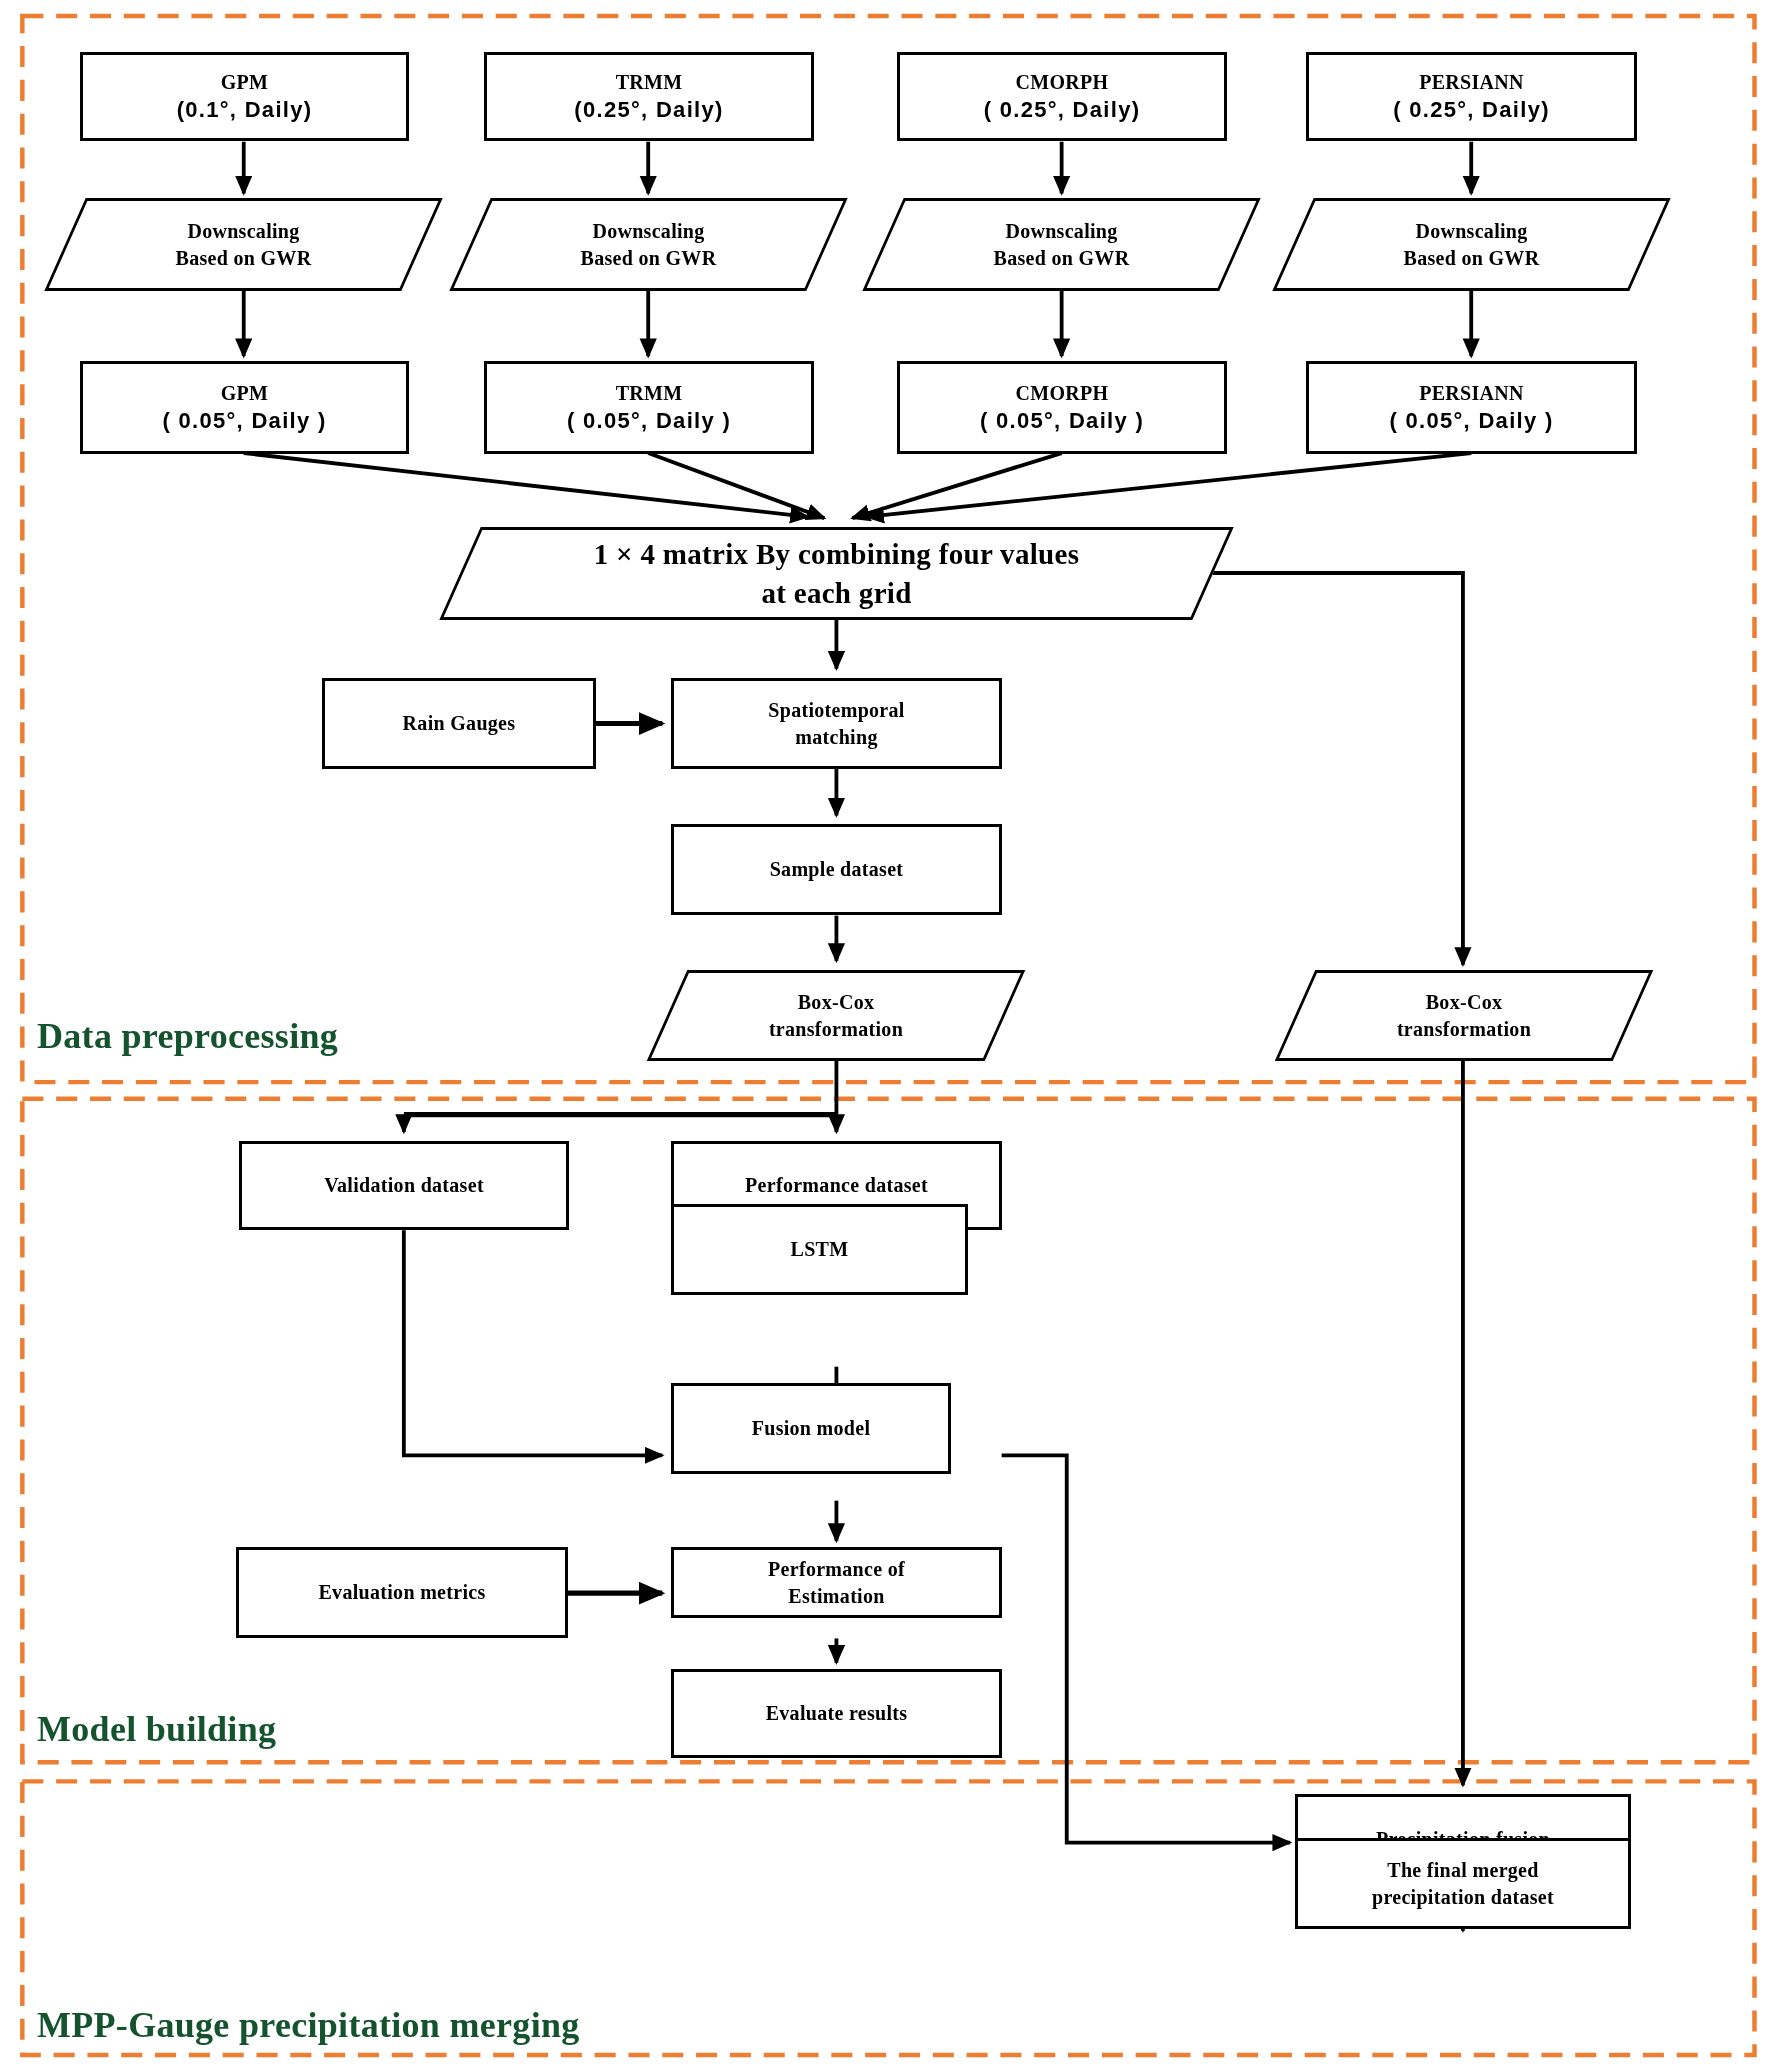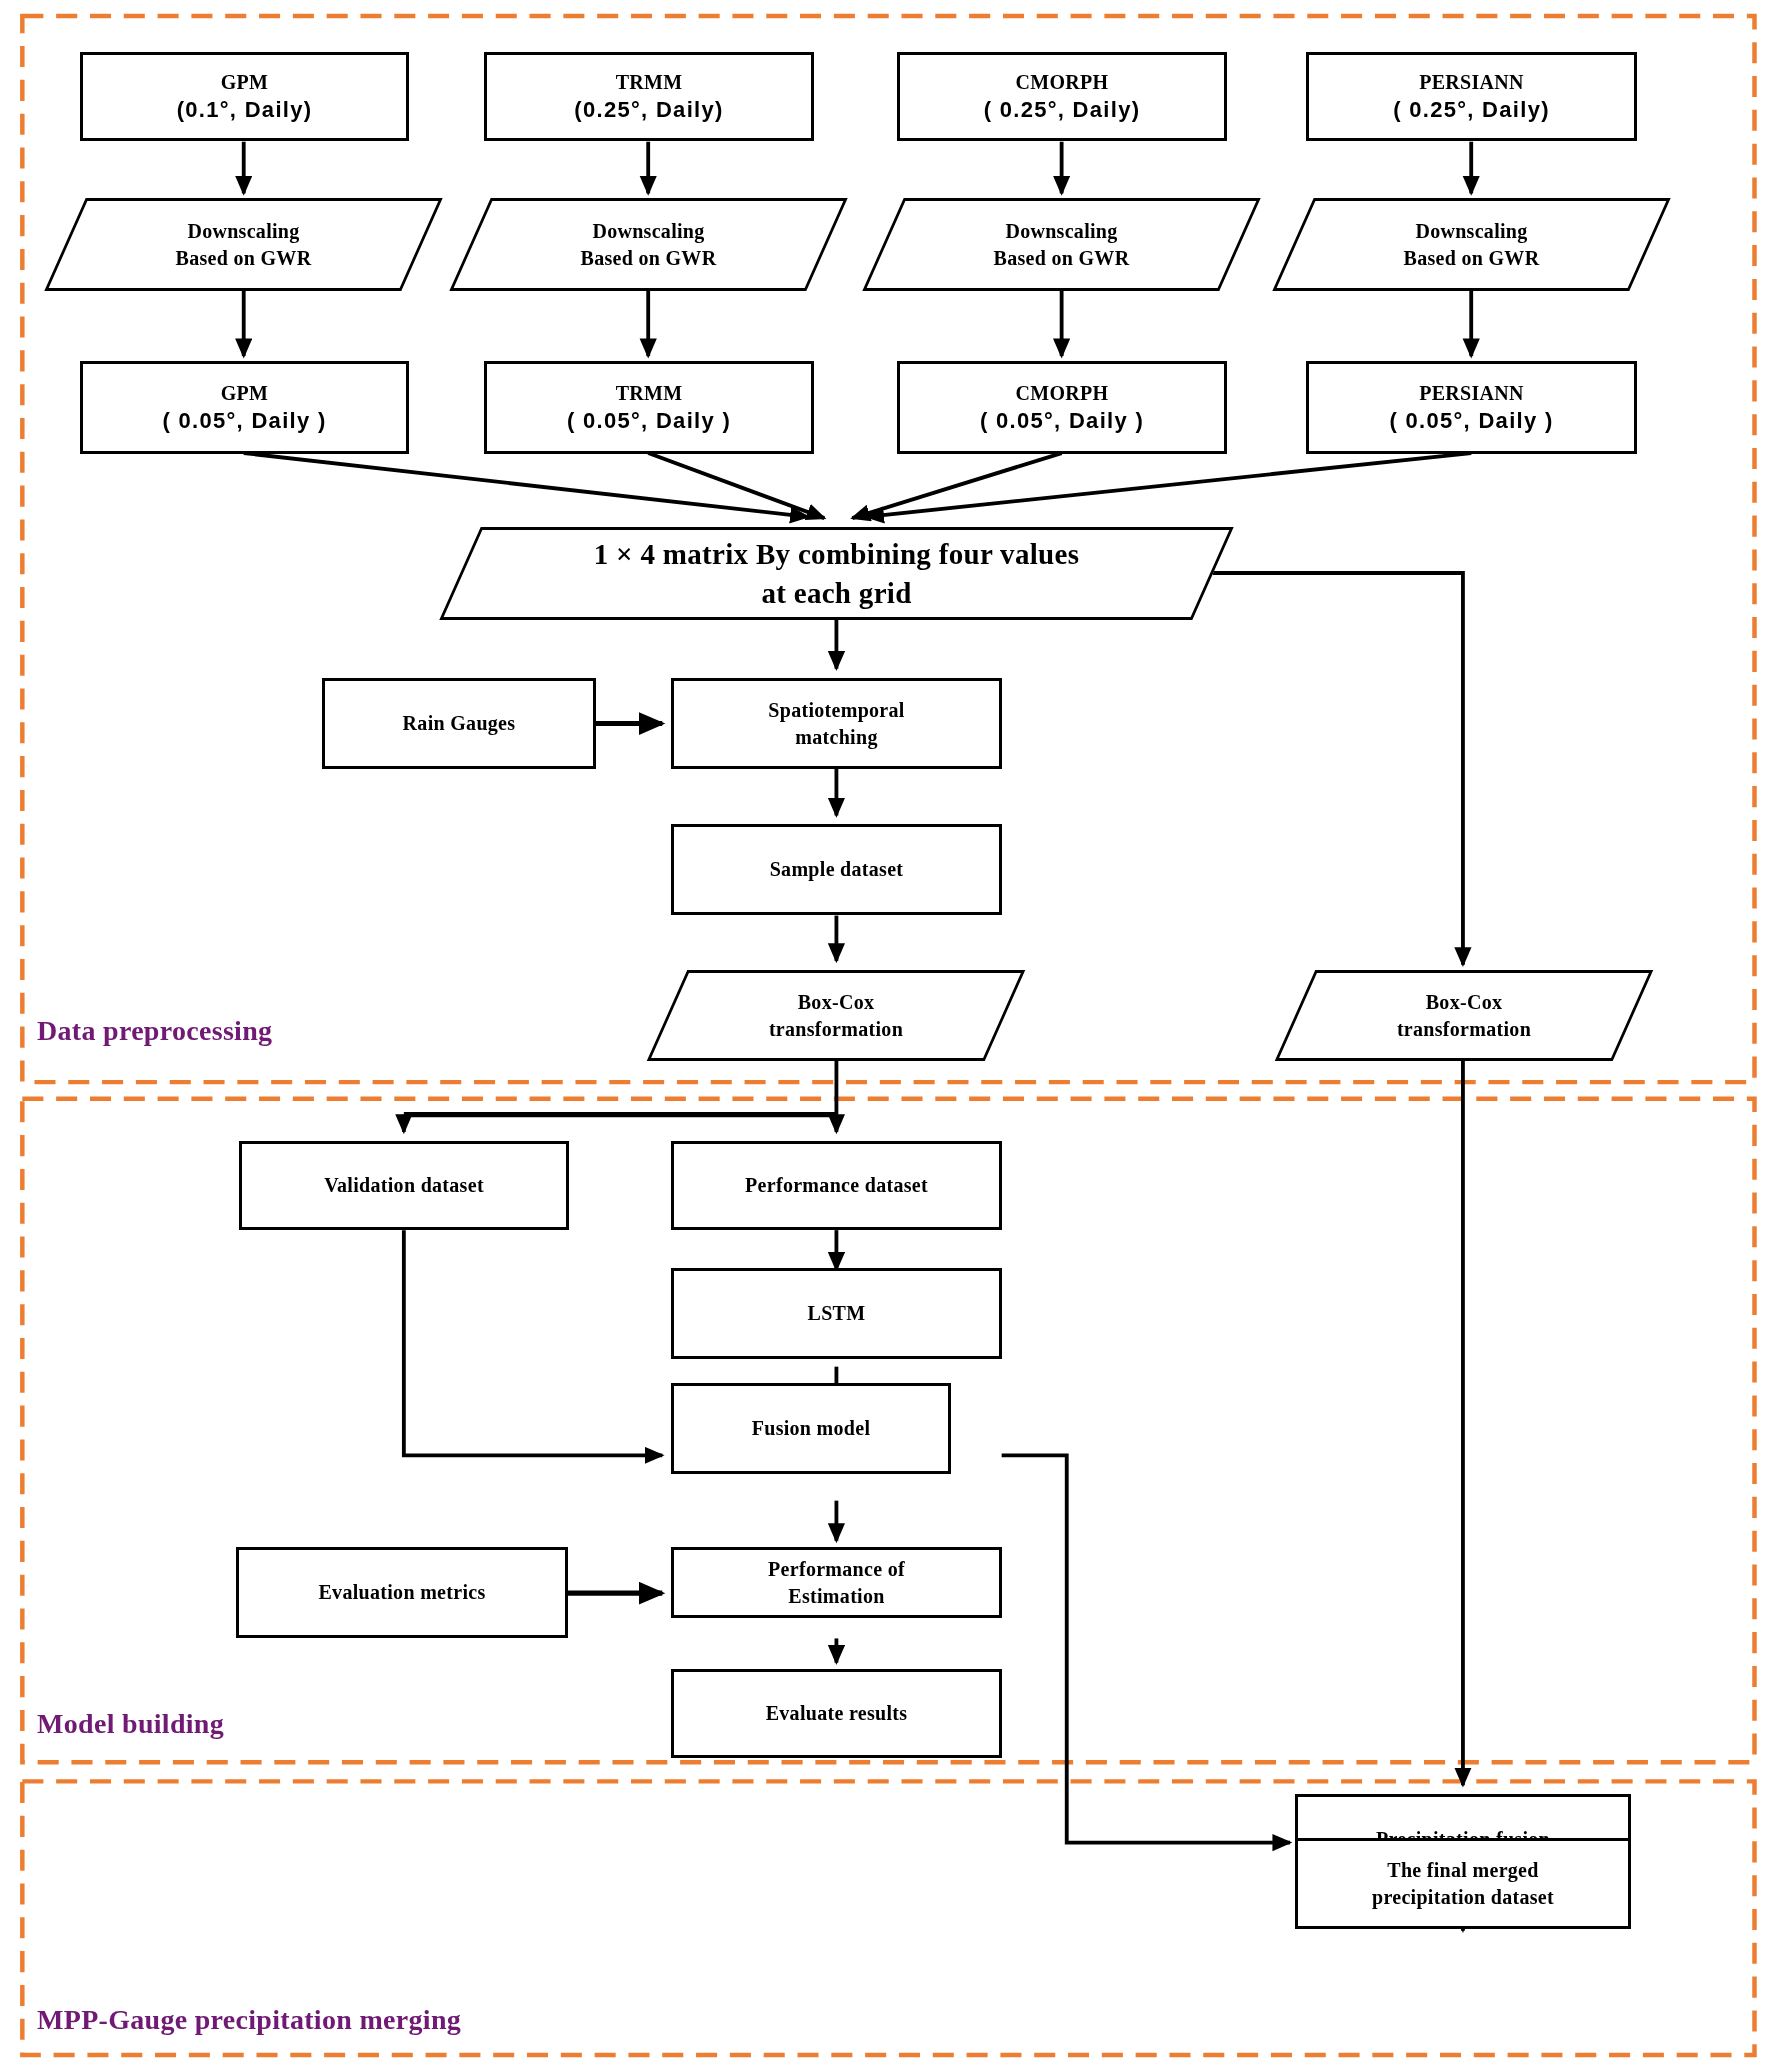--- a/index.html
+++ b/index.html
@@ -7,21 +7,21 @@
   #canvas{position:absolute;left:0;top:0;width:1773px;height:2066px;}
   #edges{position:absolute;left:0;top:0;z-index:1;}
   .node{position:absolute;z-index:2;background:#ffffff;border:3.8px solid #000;
         display:flex;flex-direction:column;align-items:center;justify-content:center;
         text-align:center;box-sizing:border-box;color:#000;}
   .node .l1{font-weight:bold;font-size:20px;line-height:1.32;letter-spacing:0.3px;white-space:nowrap;}
   .node .l2{font-weight:bold;font-size:22px;line-height:1.32;white-space:nowrap;}
   .alt{font-family:"Liberation Sans",sans-serif;letter-spacing:1.3px;}
   .para{transform:skewX(-24deg);}
   .para .inner{transform:skewX(24deg);display:flex;flex-direction:column;align-items:center;justify-content:center;width:100%;height:100%;}
-  .seclabel{position:absolute;z-index:3;font-weight:bold;font-size:28px;color:#701a75;white-space:nowrap;letter-spacing:0.3px;}
+  .seclabel{position:absolute;z-index:3;font-weight:bold;font-size:36px;color:#14532d;white-space:nowrap;letter-spacing:0.3px;}
 </style>
 </head>
 <body>
 
 <div id="canvas">
 
   <svg id="edges" width="1773" height="2066" viewBox="0 0 2779 3238">
     <defs>
       <marker id="ah" markerWidth="6" markerHeight="5" refX="4.6" refY="2.25" orient="auto" markerUnits="strokeWidth">
         <path d="M0,0 L5.2,2.25 L0,4.5 z" fill="#000"></path>
@@ -168,21 +168,21 @@
       <span class="l1">transformation</span>
     </div>
   </div>
 
   <div class="node" style="left:239px;top:1141px;width:330px;height:89px">
     <span class="l1">Validation dataset</span>
   </div>
   <div class="node" style="left:671px;top:1141px;width:331px;height:89px">
     <span class="l1">Performance dataset</span>
   </div>
-  <div class="node" style="left:671px;top:1268px;width:331px;height:91px">
+  <div class="node" style="left:671px;top:1204px;width:297px;height:91px">
     <span class="l1">LSTM</span>
   </div>
   <div class="node" style="left:671px;top:1383px;width:280px;height:91px">
     <span class="l1">Fusion model</span>
   </div>
   <div class="node" style="left:236px;top:1547px;width:332px;height:91px">
     <span class="l1">Evaluation metrics</span>
   </div>
   <div class="node" style="left:671px;top:1547px;width:331px;height:71px">
     <span class="l1">Performance of</span>

